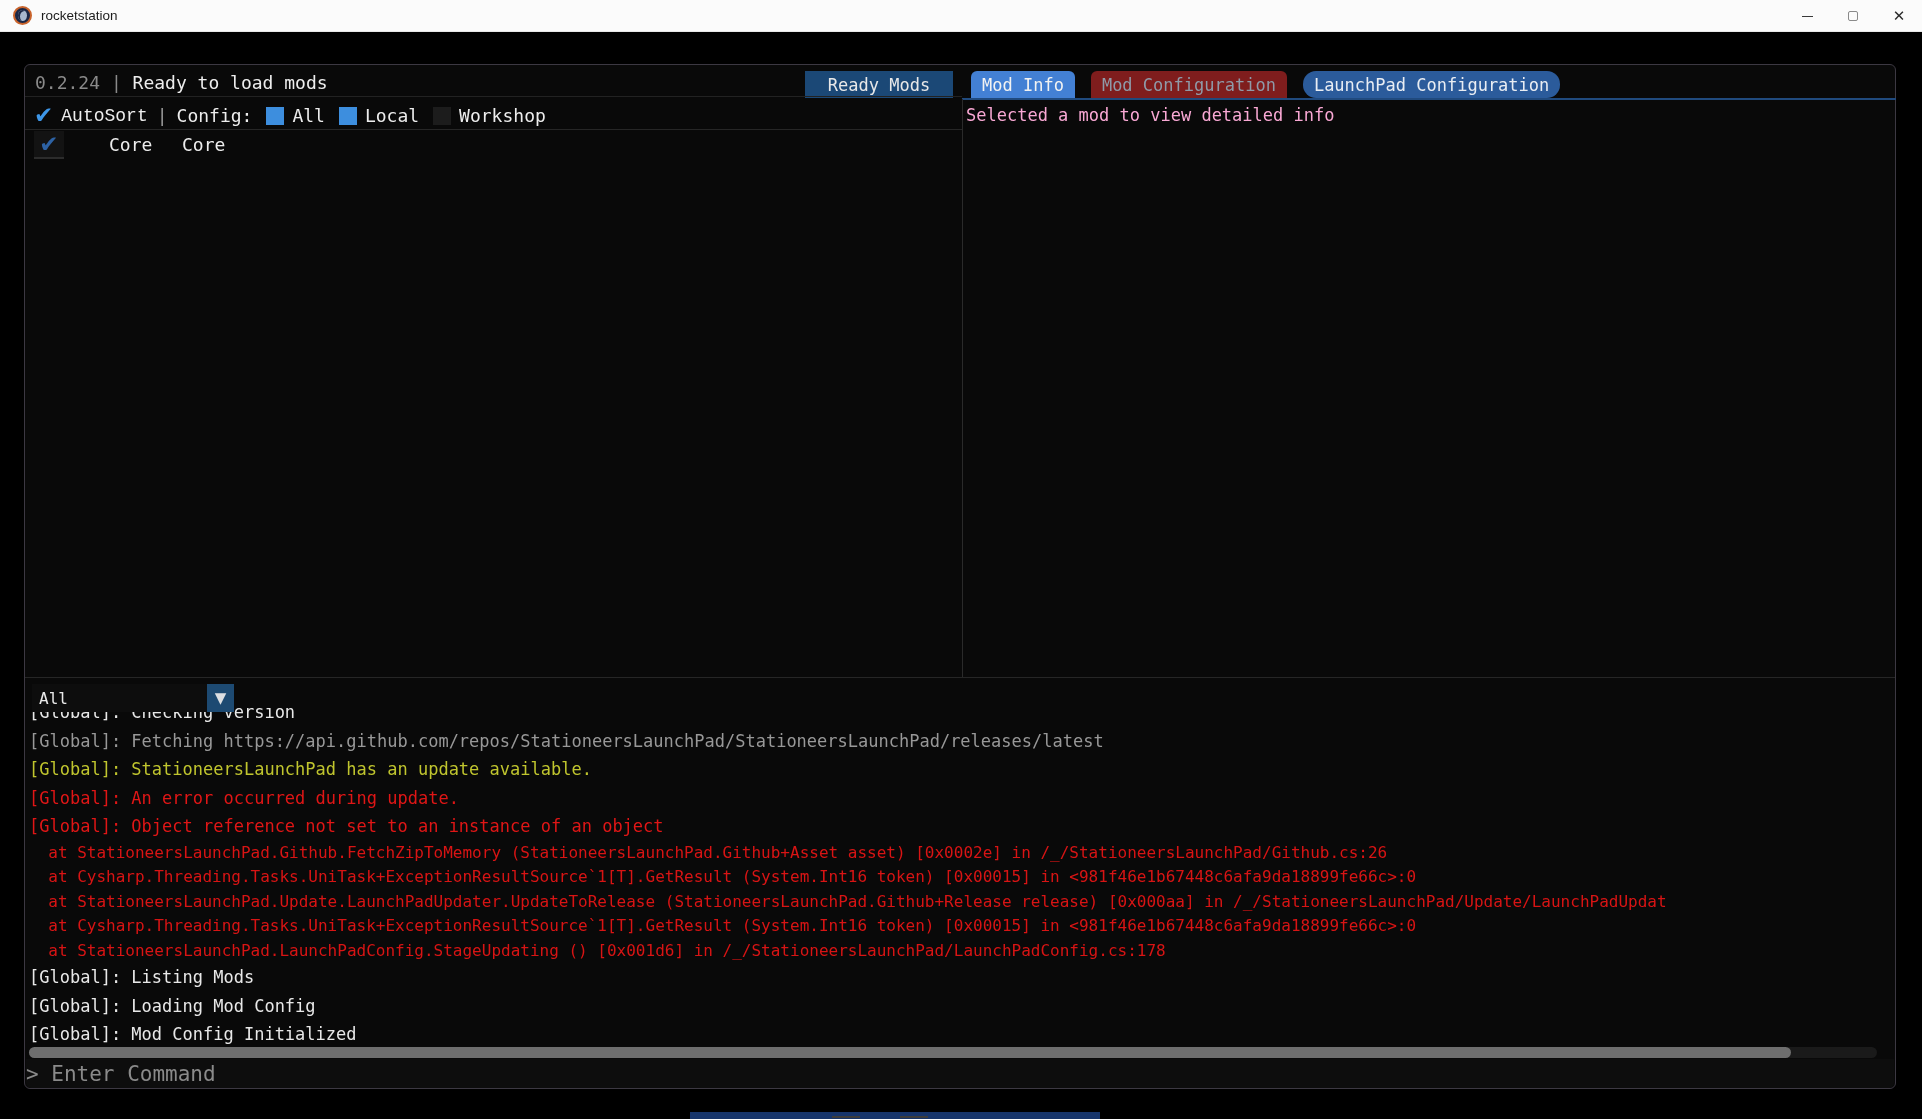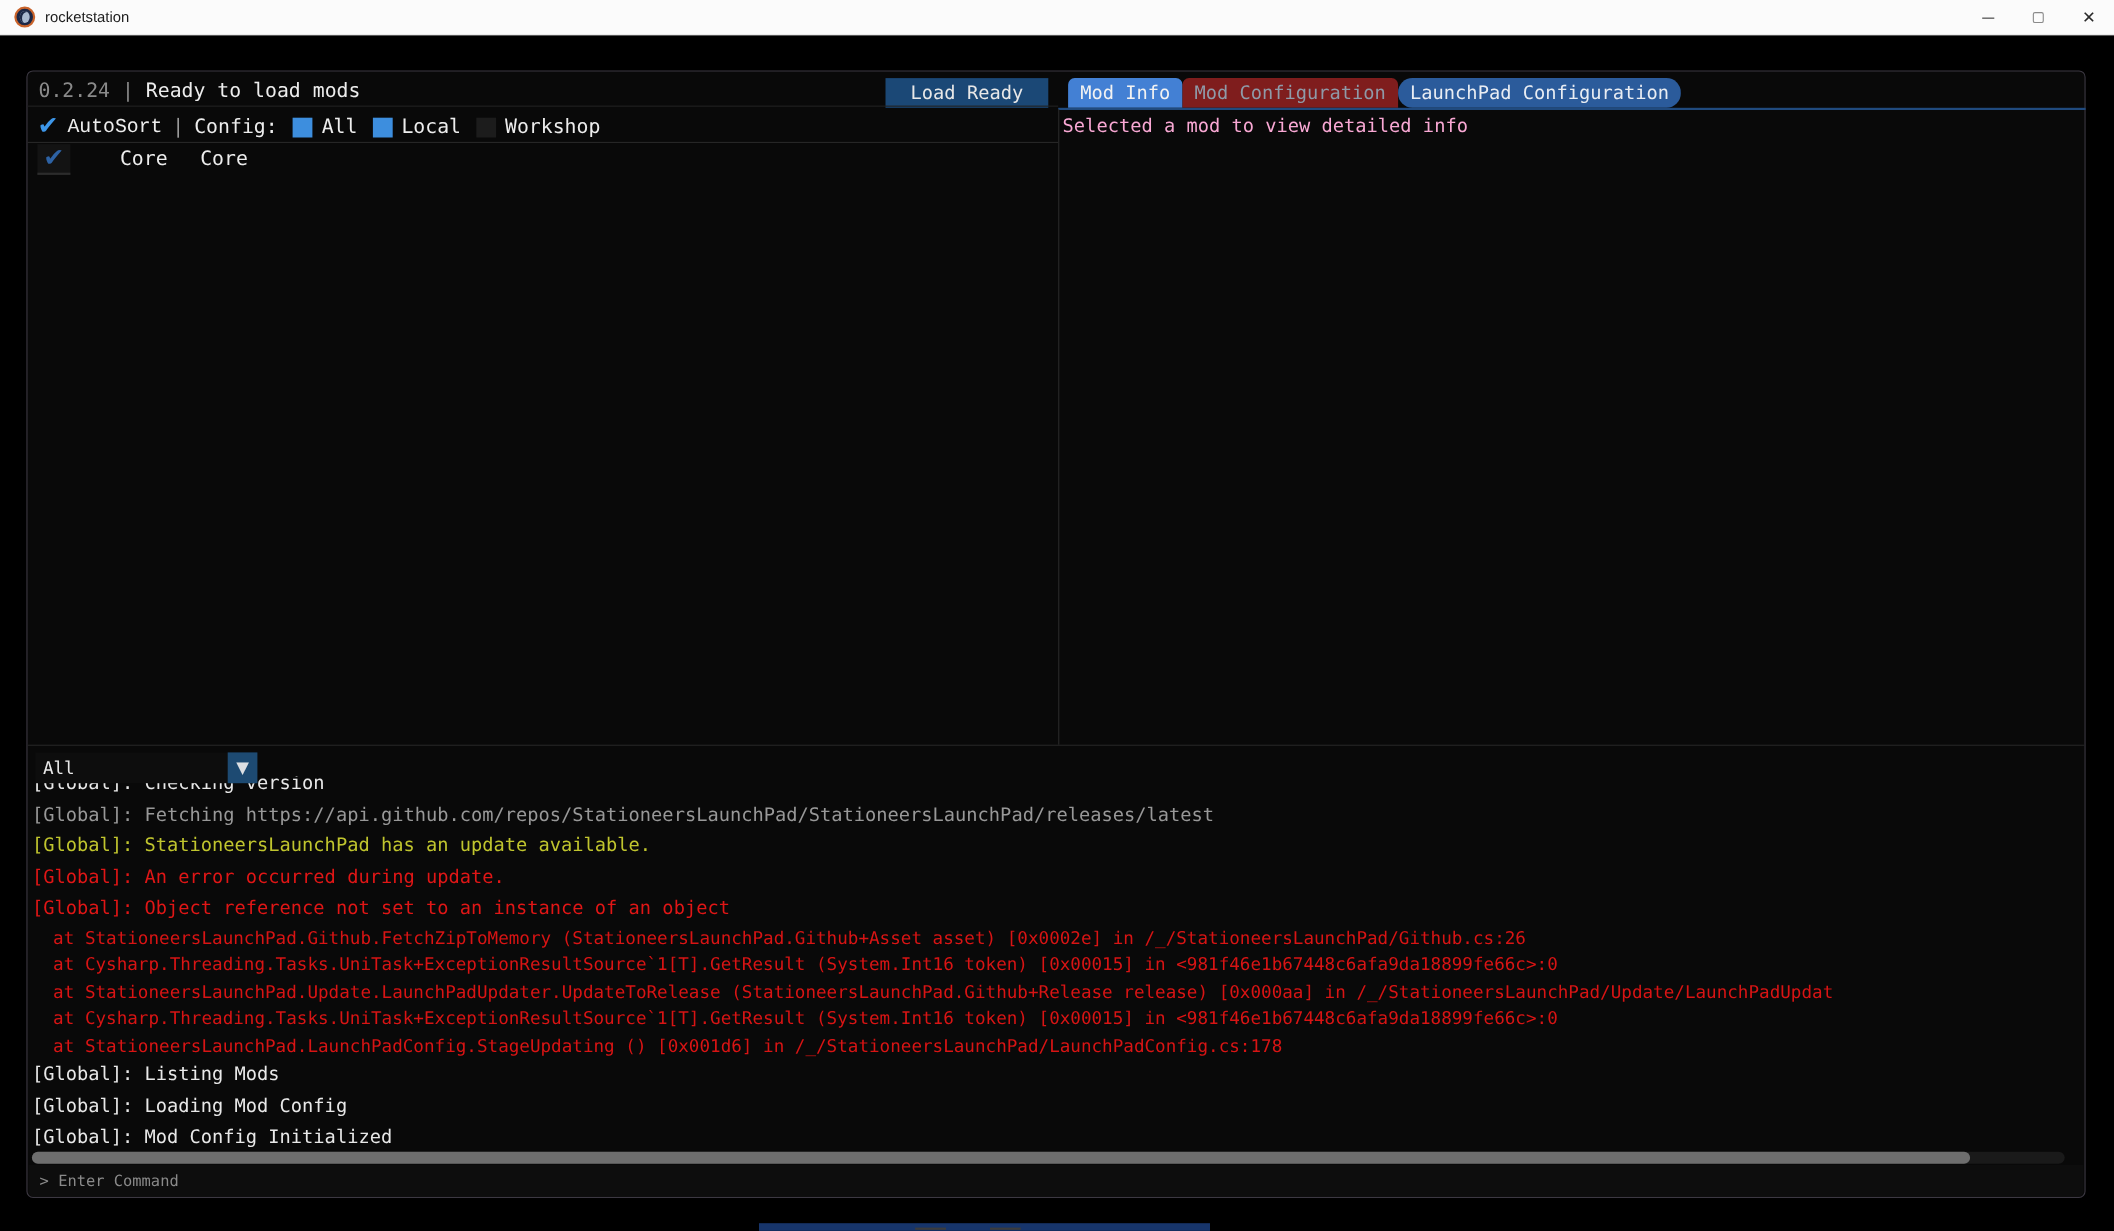--- a/index.html
+++ b/index.html
@@ -24,21 +24,21 @@
   .panel { position:absolute; left:24px; top:64px; width:1872px; height:1025px; background:#090909;
            border:1px solid #3c3842; border-radius:6px; }
 
   .statusline { position:absolute; left:10px; top:7px; font-size:18px; white-space:pre; }
   .c-ver { color:#8a8a8a; } .c-sep { color:#8a8a8a; } .c-status { color:#ededed; }
 
   .load-mods { position:absolute; left:780px; top:6px; width:148px; height:27px; background:#1b4876;
                color:#e8e8e8; font-size:17px; display:flex; align-items:center; justify-content:center;
                border:none; font-family:inherit; cursor:pointer; }
 
-  .tabs { position:absolute; left:946px; top:6px; height:27px; display:flex; gap:0; }
+  .tabs { position:absolute; left:946px; top:6px; height:27px; display:flex; gap:16px; }
   .tab { height:27px; display:flex; align-items:center; justify-content:center; font-size:17px;
          border-radius:6px 6px 0 0; padding:0 11px; white-space:nowrap; cursor:pointer; }
   .tab.active   { background:#4380d4; color:#f2f2f2; }
   .tab.inactive { background:#7f1d1d; color:#8f9aa8; }
   .tab.selected { background:#2b5b9b; color:#e9edf3;border-radius:13px; }
   .tab-underline { position:absolute; left:937px; top:33px; width:934px; height:2px; background:#204a7e; }
   .left-top-divider { position:absolute; left:0; top:31px; width:937px; height:1px; background:#222; }
 
   
   .autosort-row { position:absolute; left:9px; top:37px; height:27px; display:flex; align-items:center;
@@ -79,21 +79,21 @@
   .lv-warning { color:#c0c52e; }
   .lv-error   { color:#e01616; }
   .lv-trace   { color:#d81414; }
 
   .hscroll-track { position:absolute; left:4px; top:982px; width:1848px; height:11px; background:#1a1a1a; border-radius:6px; }
   .hscroll-thumb { position:absolute; left:0; top:0; width:1762px; height:11px; background:#6e6e6e; border-radius:6px; cursor:grab; }
 
   .cmd-row { position:absolute; left:1px; top:994px; width:1868px; height:29px; background:#0d0d0d;
              display:flex; align-items:center; border-radius:0 0 5px 5px; }
   .cmd-input { background:transparent; border:none; outline:none; width:100%; height:100%;
-               font-family:inherit; font-size:14px; color:#a16207; padding-left:10px; }
+               font-family:inherit; font-size:21px; color:#a16207; }
   .cmd-input::placeholder { color:#8a8a8a; opacity:1; }
 
   
   .taskbar-strip { position:absolute; left:690px; top:1112px; width:410px; height:7px; background:#17356b; }
   .taskbar-dash1 { position:absolute; left:832px; top:1116px; width:28px; height:2px; background:#3c3c3c; }
   .taskbar-dash2 { position:absolute; left:900px; top:1116px; width:28px; height:2px; background:#3c3c3c; }
 </style>
 </head>
 <body>
 
@@ -110,21 +110,21 @@
     <div class="win-btn">
         <div class="glyph-close">✕</div>
       </div>
   </div>
 </div>
 
 <div class="panel">
 
   <div class="statusline"><span class="c-ver">0.2.24</span><span class="c-sep"> </span><span class="c-sep">|</span><span class="c-status"> </span><span class="c-status">Ready to load mods</span></div>
 
-  <button class="load-mods">Load Ready</button>
+  <button class="load-mods">Ready Mods</button>
 
   <div class="tabs" id="tabs">
       <div class="tab active">Mod Info</div>
       <div class="tab inactive">Mod Configuration</div>
       <div class="tab selected">LaunchPad Configuration</div>
     </div>
   <div class="tab-underline"></div>
   <div class="left-top-divider"></div>
 
   <div class="autosort-row">

